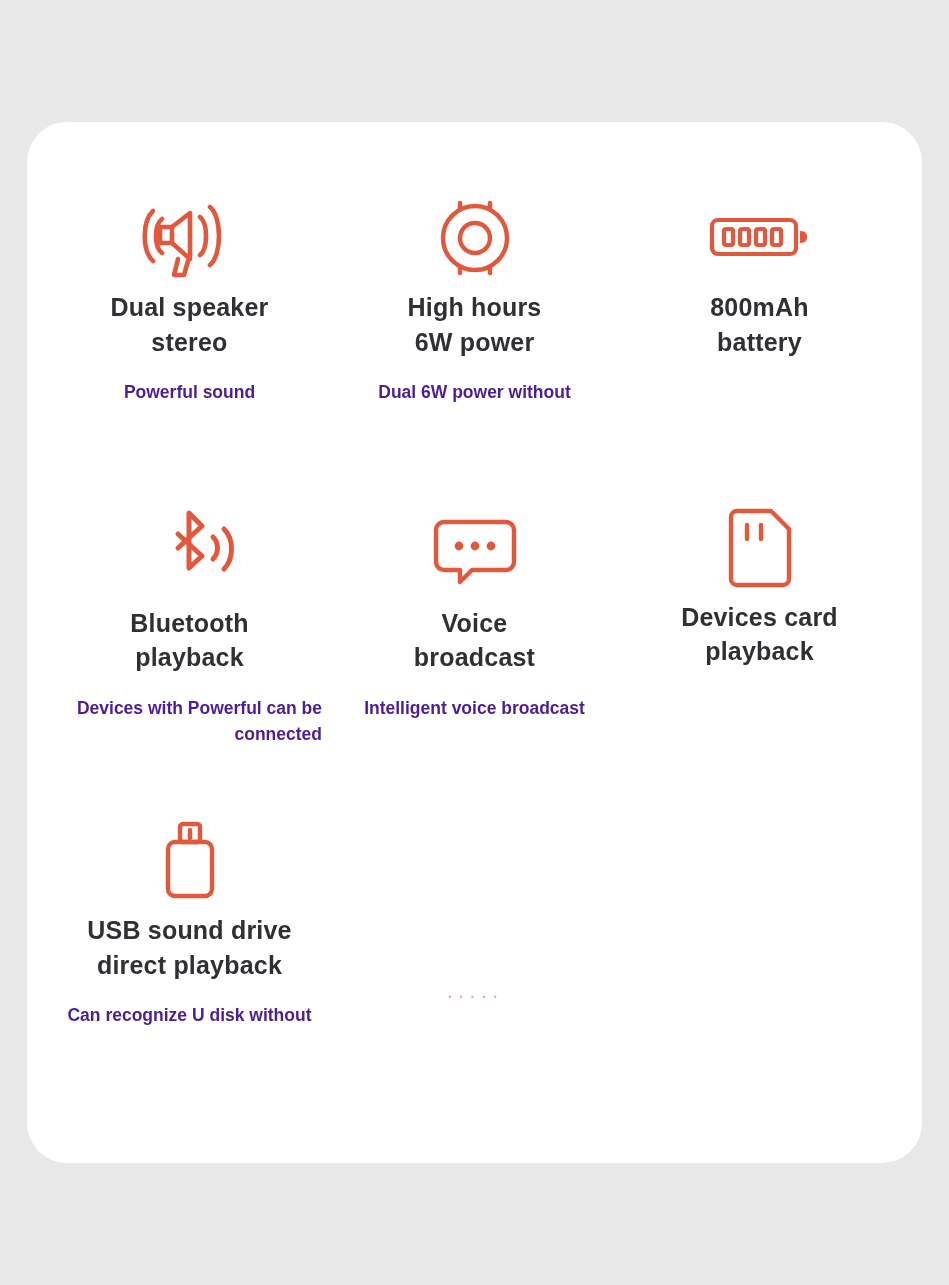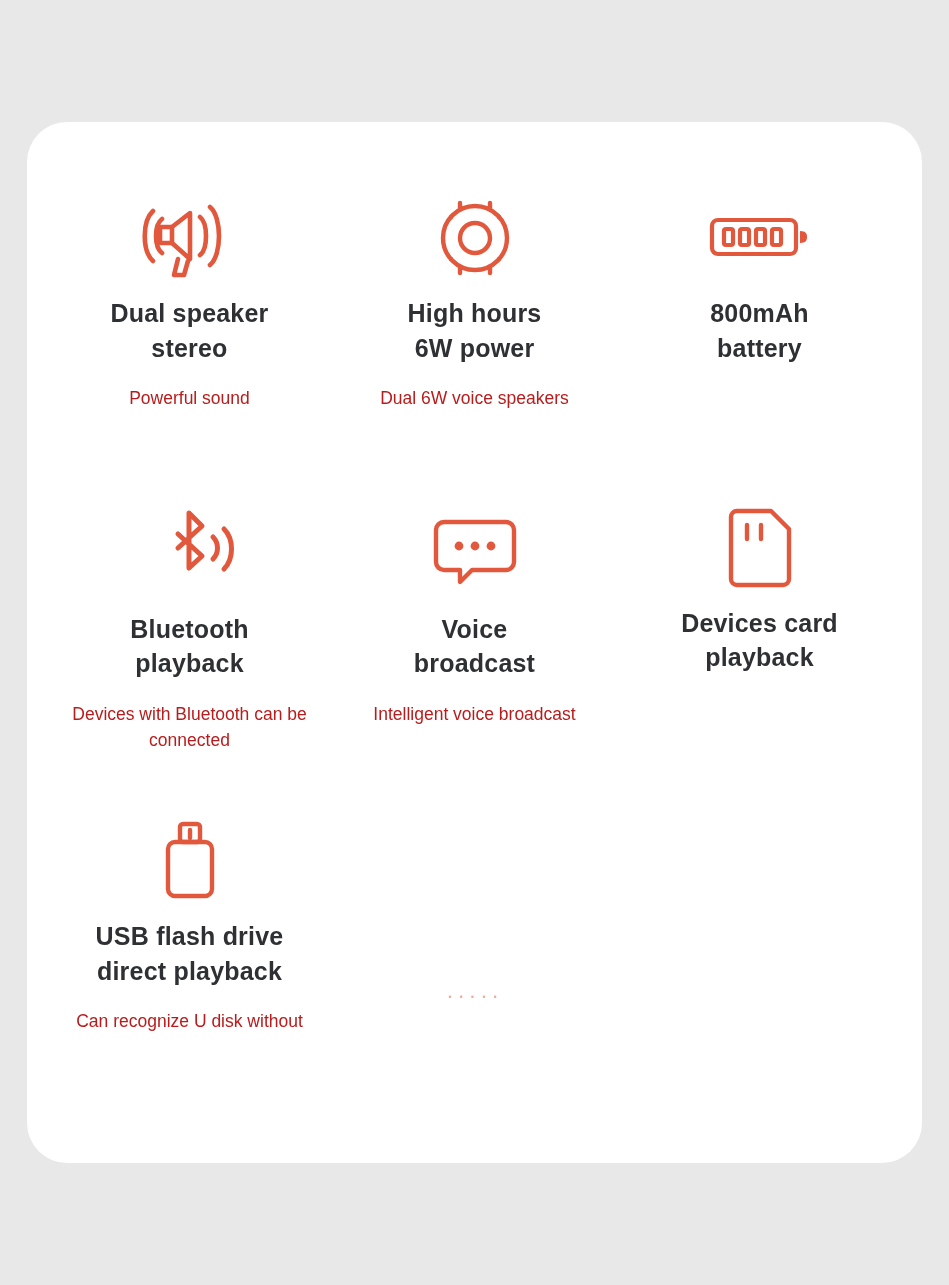--- a/index.html
+++ b/index.html
@@ -57,30 +57,29 @@
   .icon-wrap svg {
     display: block;
   }
   .title {
     font-size: 25px;
     font-weight: bold;
     color: #2e3033;
     text-align: center;
     line-height: 1.38;
     letter-spacing: 0.2px;
-    margin-top: 6px;
     white-space: pre-line;
   }
   .subtitle {
     font-size: 17.5px;
-    color: #b91c1c;
-    text-align: center;
+    color: #4c1d95;
+    text-align: right;
     line-height: 1.5;
     margin-top: 20px;
-    font-weight: normal;
+    font-weight: bold;
   }
   .dots-cell {
     display: flex;
     flex-direction: column;
     align-items: center;
     justify-content: center;
   }
   .dots {
     color: #f0a99a;
     font-size: 22px;
@@ -125,21 +124,21 @@
             <circle cx="45" cy="45" r="15"></circle>
             <path d="M30 15 L30 10 M60 15 L60 10 M30 75 L30 80 M60 75 L60 80"></path>
             <circle cx="21" cy="24" r="2.2" fill="#e2583c" stroke="none"></circle>
             <circle cx="69" cy="24" r="2.2" fill="#e2583c" stroke="none"></circle>
             <circle cx="21" cy="66" r="2.2" fill="#e2583c" stroke="none"></circle>
             <circle cx="69" cy="66" r="2.2" fill="#e2583c" stroke="none"></circle>
           </svg>
         </div>
         <div class="title">High hours
 6W power</div>
-        <div class="subtitle">Dual 6W voice speakers</div>
+        <div class="subtitle">Dual 6W power without</div>
       </div>
 
       <div class="cell row1">
         <div class="icon-wrap">
           <svg width="104" height="60" viewBox="0 0 104 60" fill="none" stroke="#e2583c" stroke-width="4.2" stroke-linecap="round" stroke-linejoin="round">
             <rect x="4" y="14" width="84" height="34" rx="6"></rect>
             <path d="M92 25 L92 37 C98 37 99 34 99 31 C99 28 98 25 92 25 Z" fill="#e2583c" stroke="none"></path>
             <rect x="16" y="23" width="9" height="16" rx="2"></rect>
             <rect x="32" y="23" width="9" height="16" rx="2"></rect>
             <rect x="48" y="23" width="9" height="16" rx="2"></rect>
@@ -154,21 +153,21 @@
       <div class="cell row2">
         <div class="icon-wrap">
           <svg width="92" height="88" viewBox="0 0 92 88" fill="none" stroke="#e2583c" stroke-width="5" stroke-linecap="round" stroke-linejoin="round">
             <path d="M34 27 L58 49 L45 61 L45 6 L58 19 L34 41"></path>
             <path d="M69 30 C75 36 75 46 69 52"></path>
             <path d="M80 22 C90 32 90 52 80 62"></path>
           </svg>
         </div>
         <div class="title">Bluetooth
 playback</div>
-        <div class="subtitle">Devices with Bluetooth can be connected</div>
+        <div class="subtitle">Devices with Powerful can be connected</div>
       </div>
 
       <div class="cell row2">
         <div class="icon-wrap">
           <svg width="90" height="78" viewBox="0 0 90 78" fill="none" stroke="#e2583c" stroke-width="4.4" stroke-linecap="round" stroke-linejoin="round">
             <path d="M14 10 L76 10 A8 8 0 0 1 84 18 L84 50 A8 8 0 0 1 76 58 L42 58 L30 70 L30 58 L14 58 A8 8 0 0 1 6 50 L6 18 A8 8 0 0 1 14 10 Z"></path>
             <circle cx="29" cy="34" r="4.4" fill="#e2583c" stroke="none"></circle>
             <circle cx="45" cy="34" r="4.4" fill="#e2583c" stroke="none"></circle>
             <circle cx="61" cy="34" r="4.4" fill="#e2583c" stroke="none"></circle>
           </svg>
@@ -190,21 +189,21 @@
       </div>
 
       <div class="cell row3">
         <div class="icon-wrap">
           <svg width="70" height="86" viewBox="0 0 70 86" fill="none" stroke="#e2583c" stroke-width="4.4" stroke-linecap="round" stroke-linejoin="round">
             <rect x="25" y="6" width="20" height="18" rx="3"></rect>
             <rect x="13" y="24" width="44" height="54" rx="7"></rect>
             <path d="M35 12 L35 20"></path>
           </svg>
         </div>
-        <div class="title">USB flash drive
+        <div class="title">USB sound drive
 direct playback</div>
         <div class="subtitle">Can recognize U disk without</div>
       </div>
 
       <div class="cell dots-cell row3">
         <div class="dots">·····</div>
       </div>
 
     </div>
   </div>

